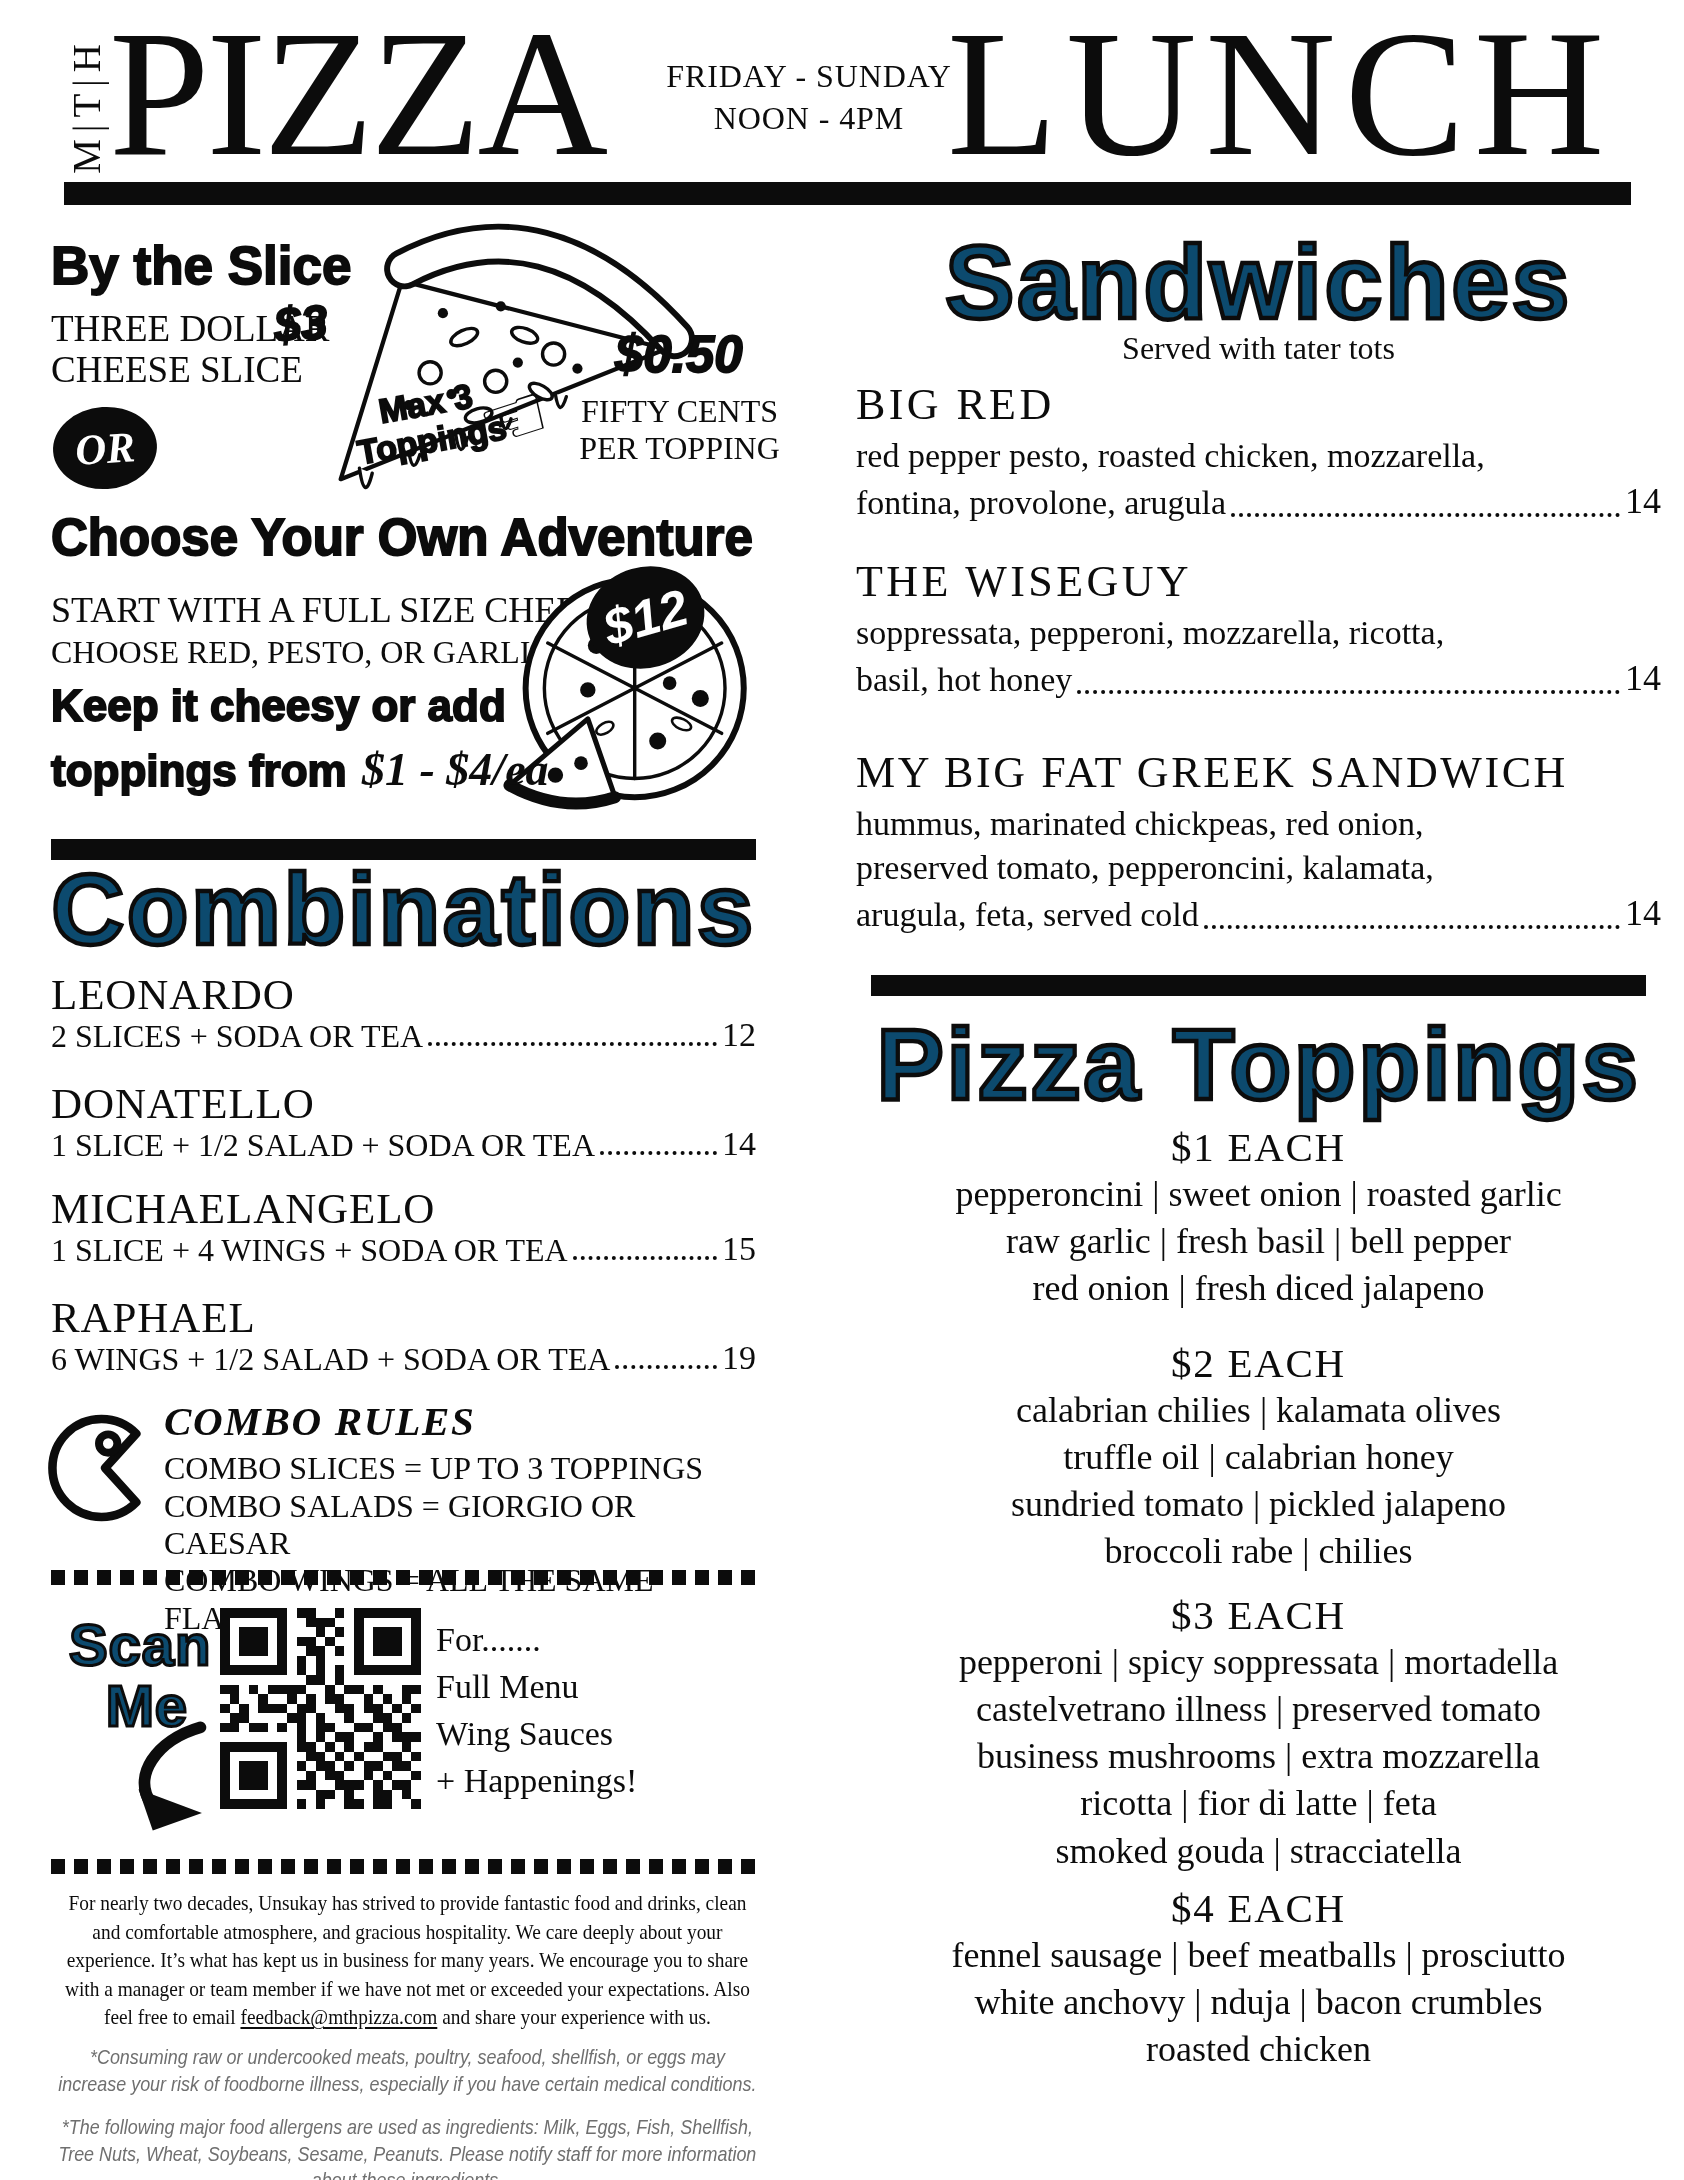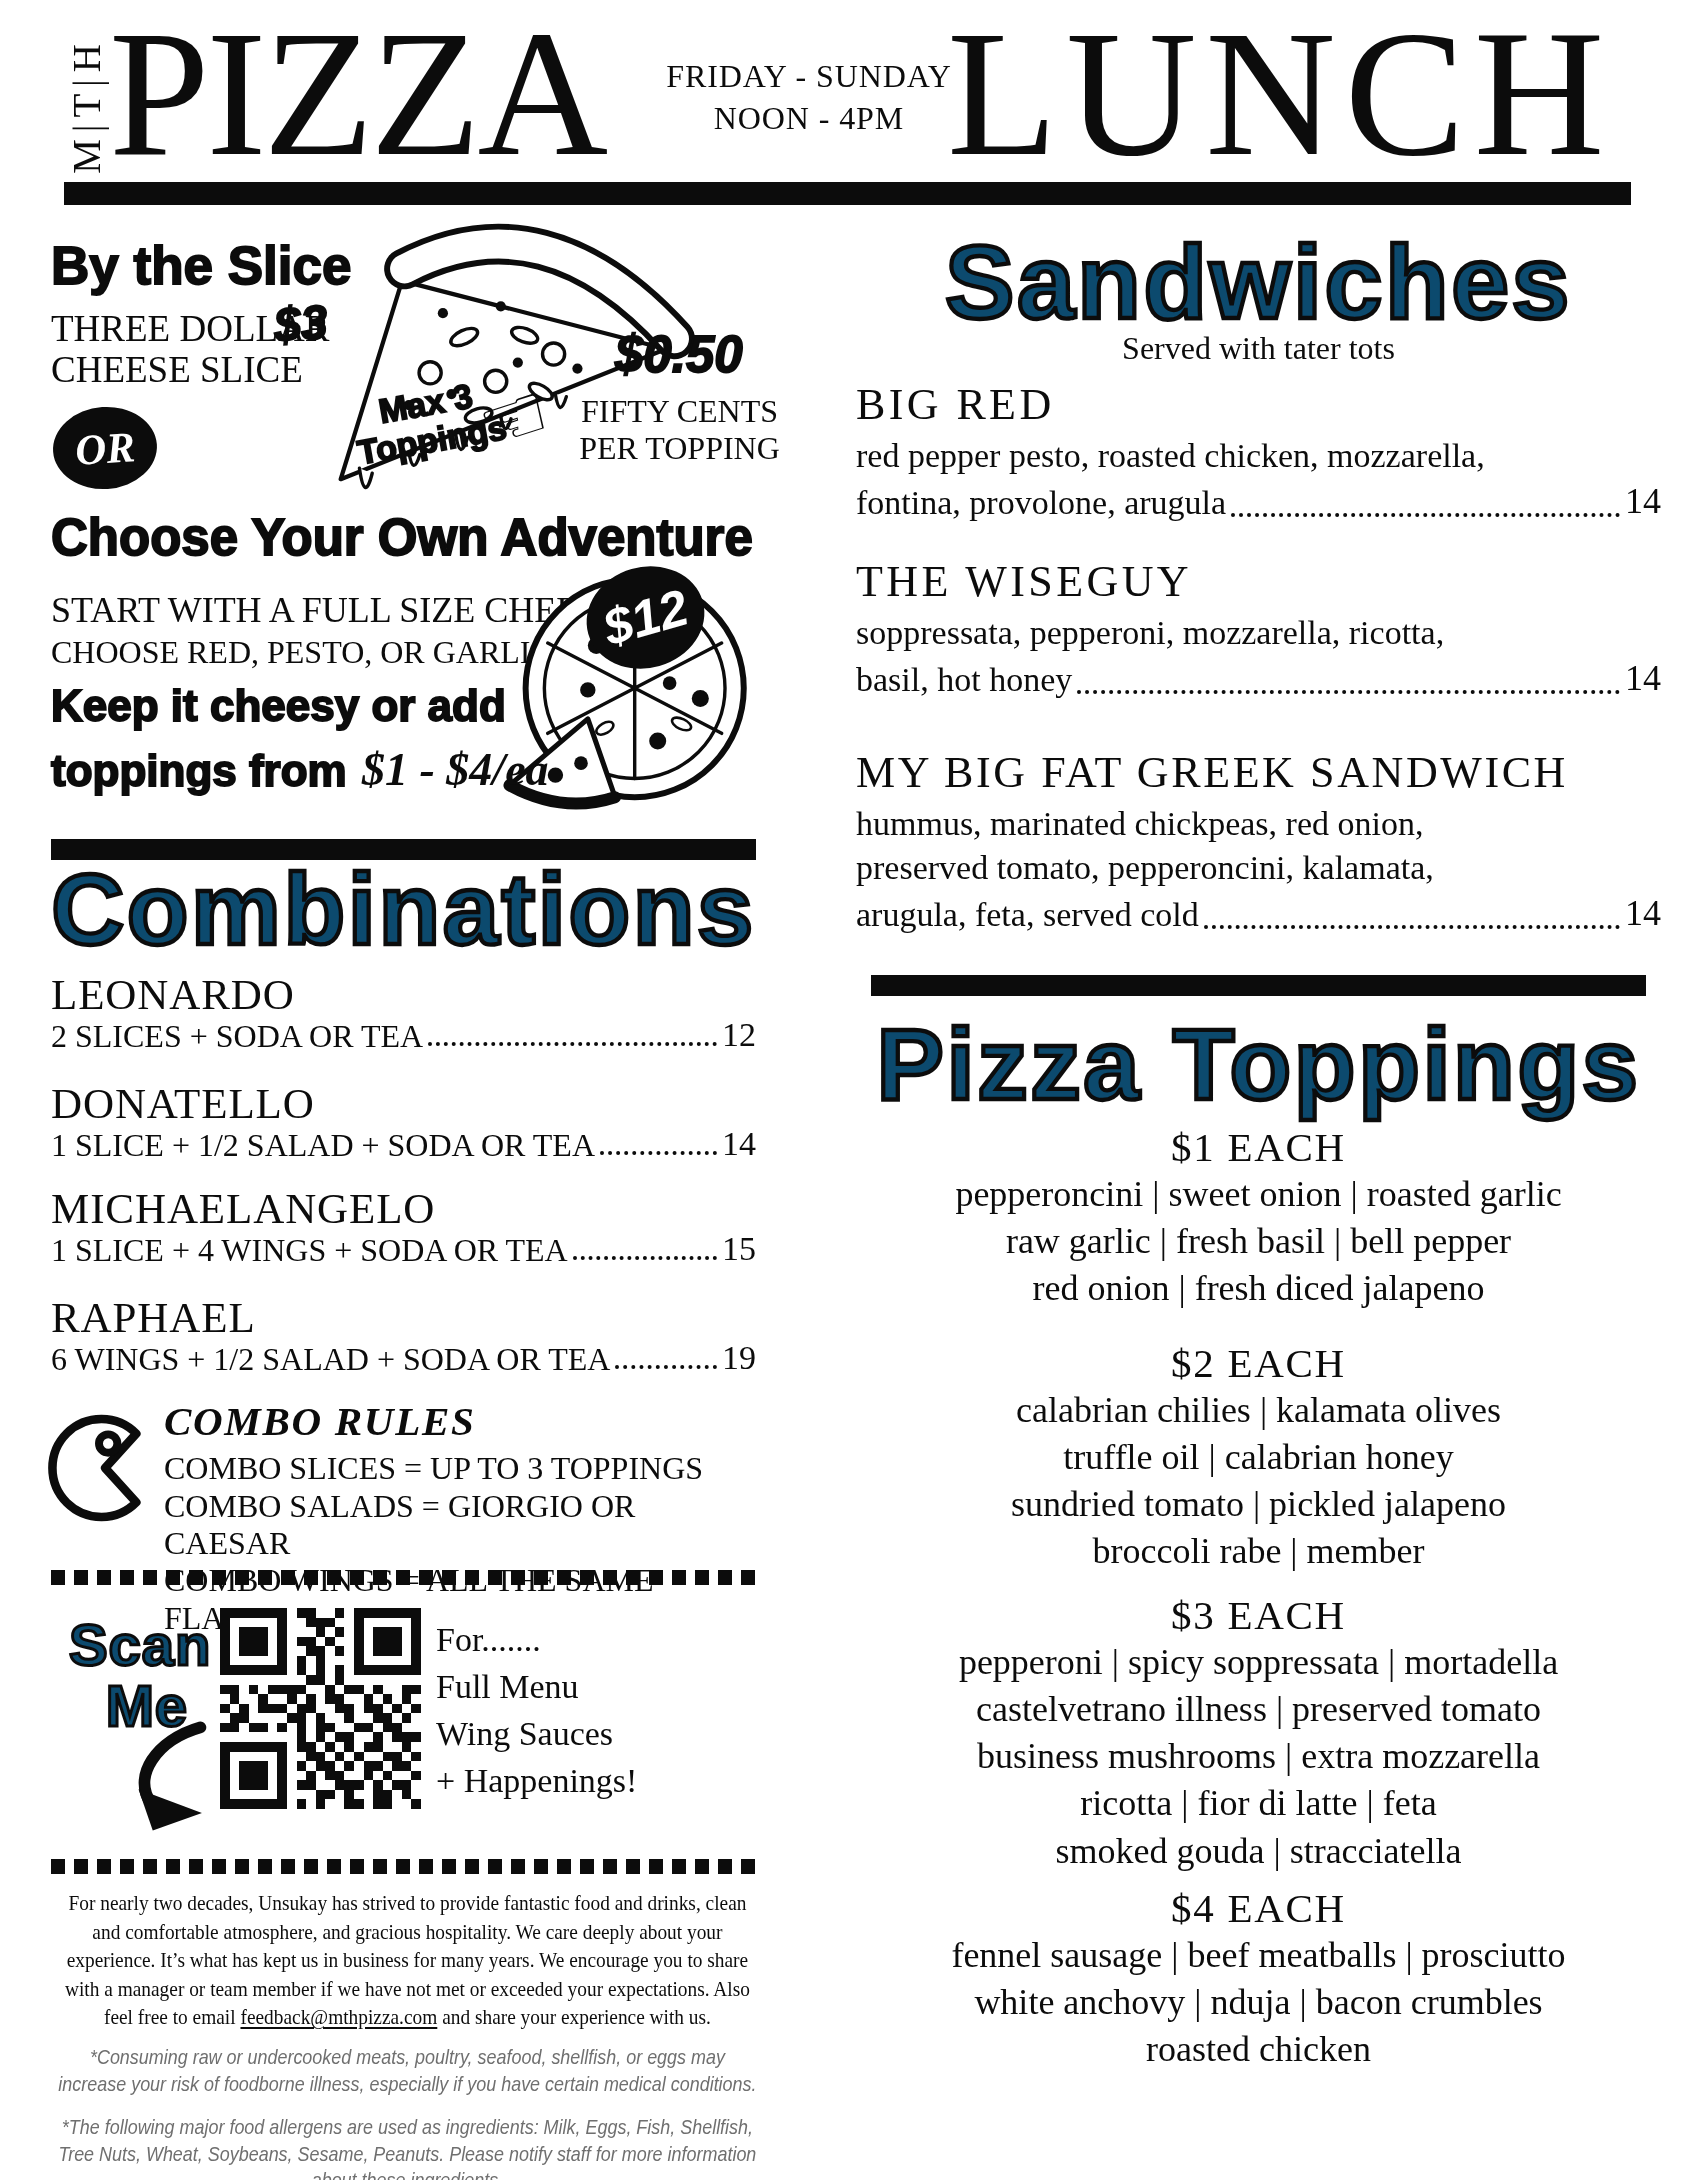--- a/index.html
+++ b/index.html
@@ -735,21 +735,21 @@
       <div data-name="tier-line">red onion | fresh diced jalapeno</div>
     </div>
   </div>
 
   <div class="abs tier" style="top:1339px;" data-name="toppings-tier">
     <div class="tier-heading" data-name="tier-price-heading">$2 EACH</div>
     <div class="tier-lines">
       <div data-name="tier-line">calabrian chilies | kalamata olives</div>
       <div data-name="tier-line">truffle oil | calabrian honey</div>
       <div data-name="tier-line">sundried tomato | pickled jalapeno</div>
-      <div data-name="tier-line">broccoli rabe | member</div>
+      <div data-name="tier-line">broccoli rabe | chilies</div>
     </div>
   </div>
 
   <div class="abs tier" style="top:1591px;" data-name="toppings-tier">
     <div class="tier-heading" data-name="tier-price-heading">$3 EACH</div>
     <div class="tier-lines">
       <div data-name="tier-line">pepperoni | spicy soppressata | mortadella</div>
       <div data-name="tier-line">castelvetrano illness | preserved tomato</div>
       <div data-name="tier-line">business mushrooms | extra mozzarella</div>
       <div data-name="tier-line">ricotta | fior di latte | feta</div>

